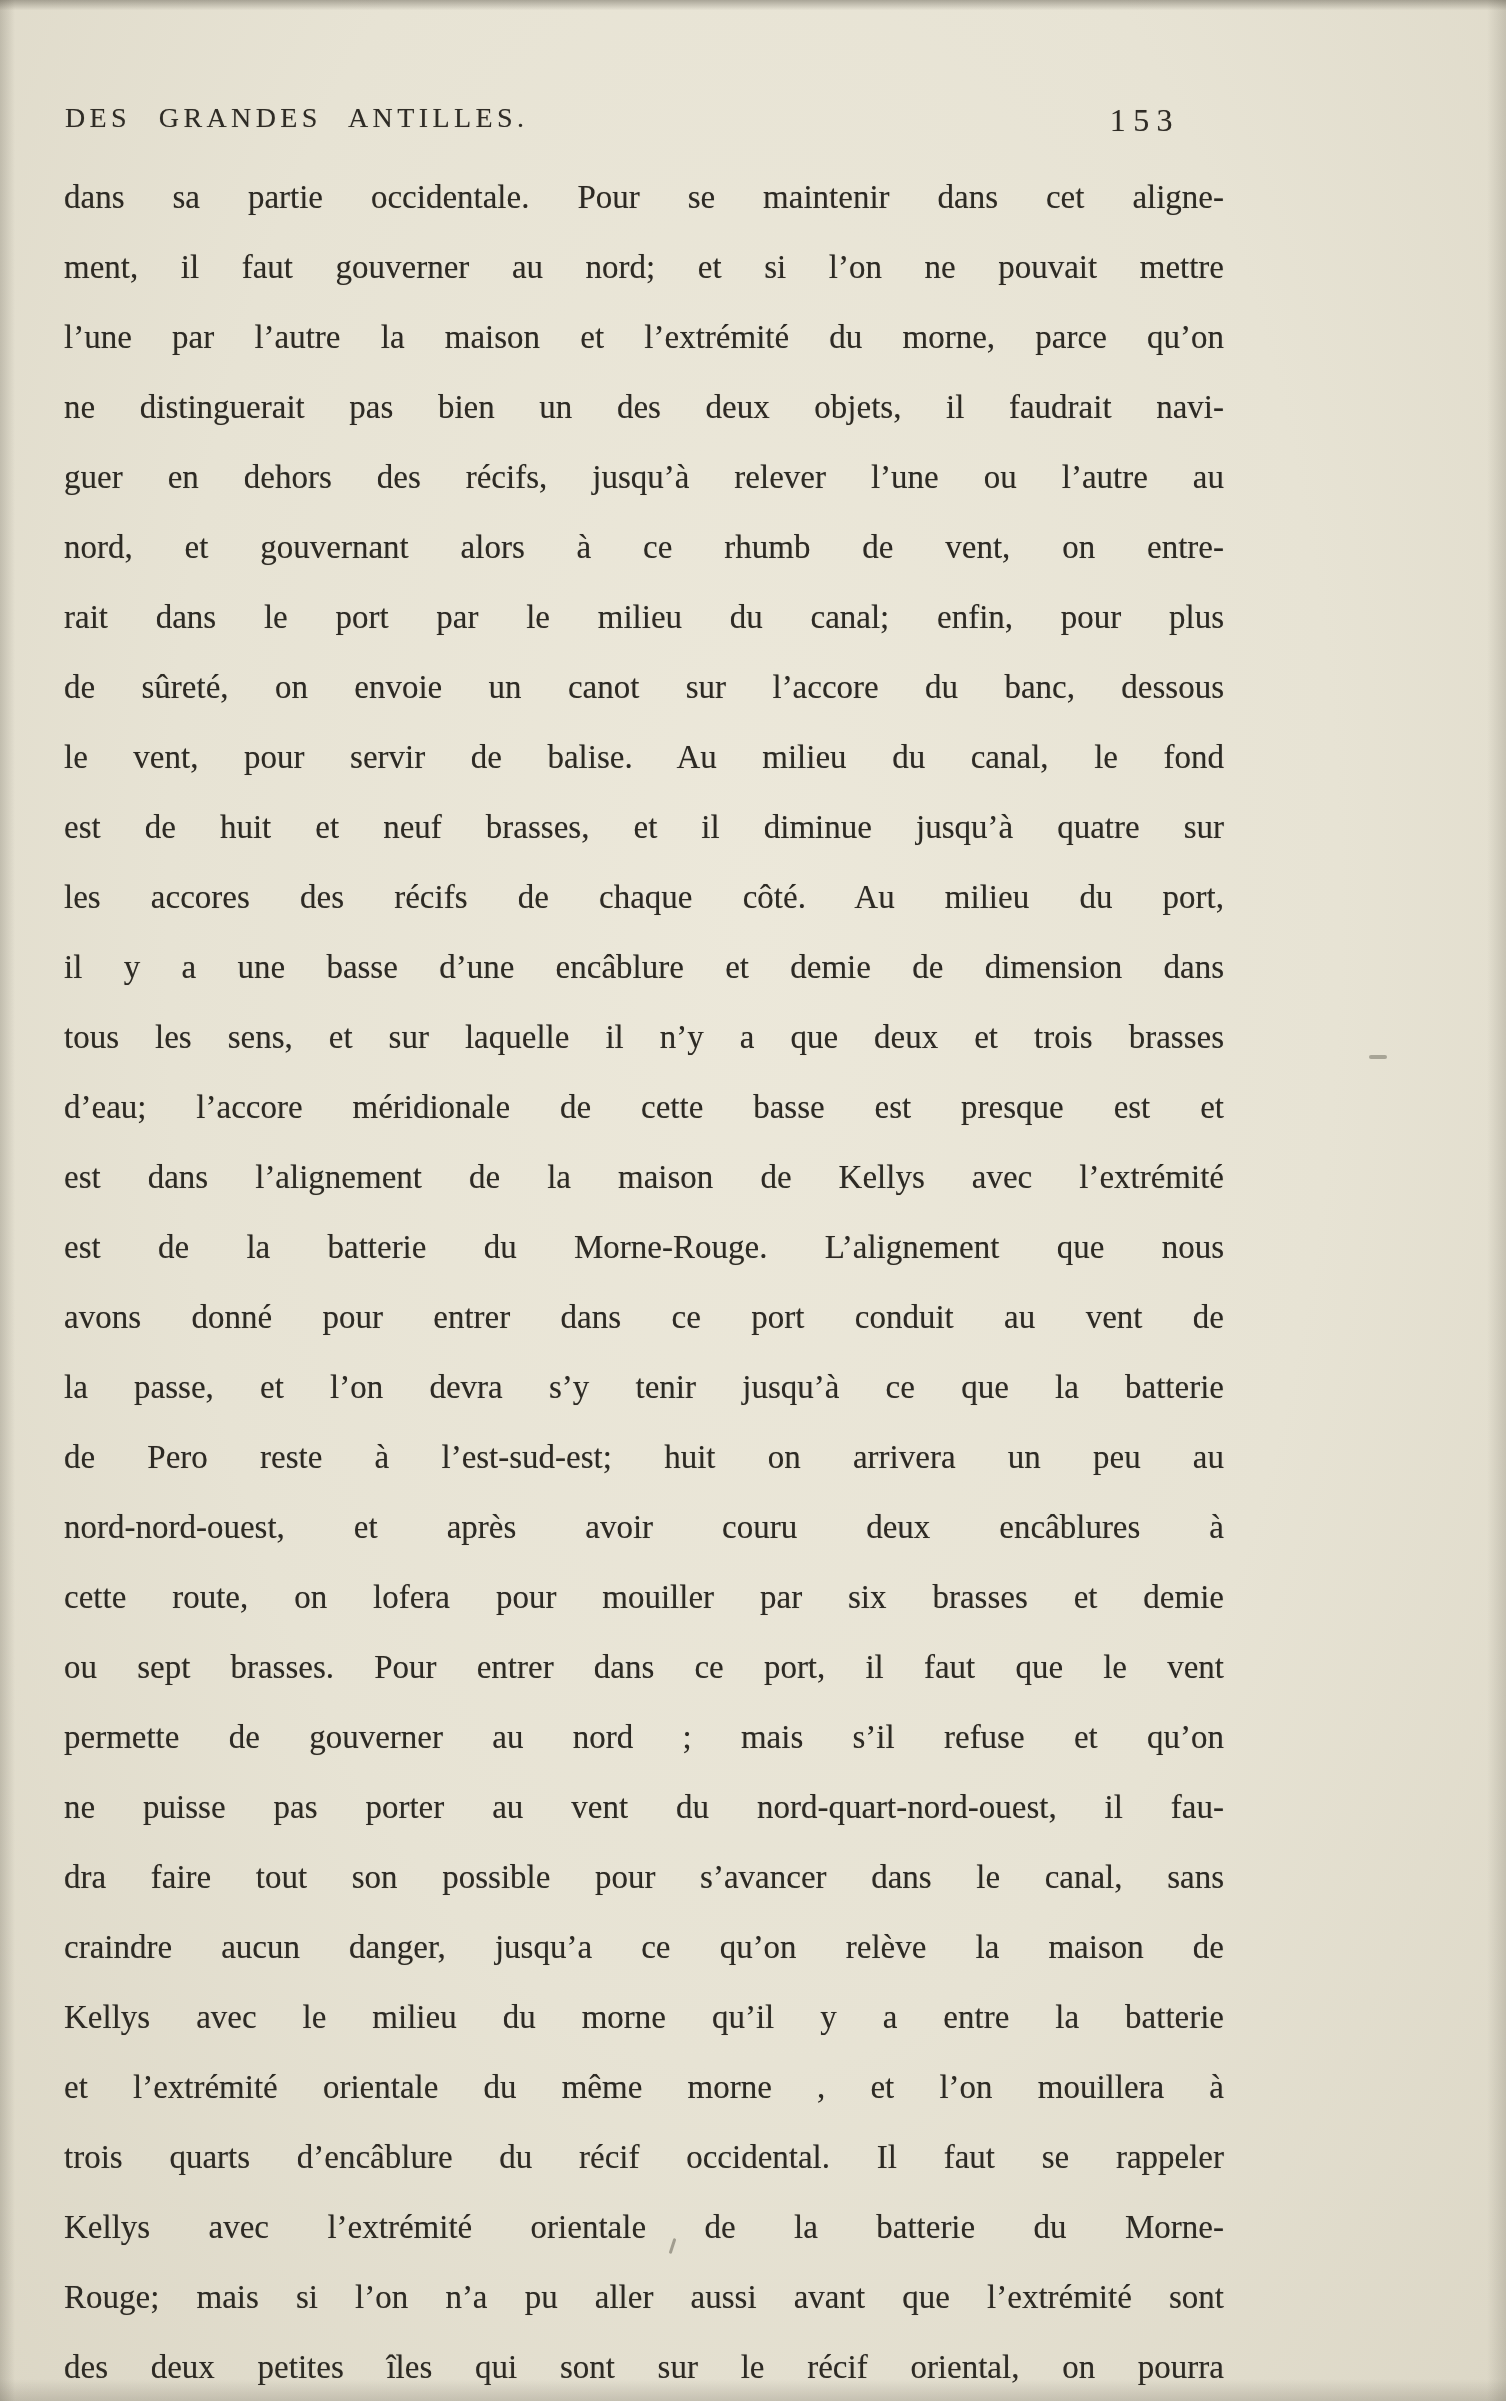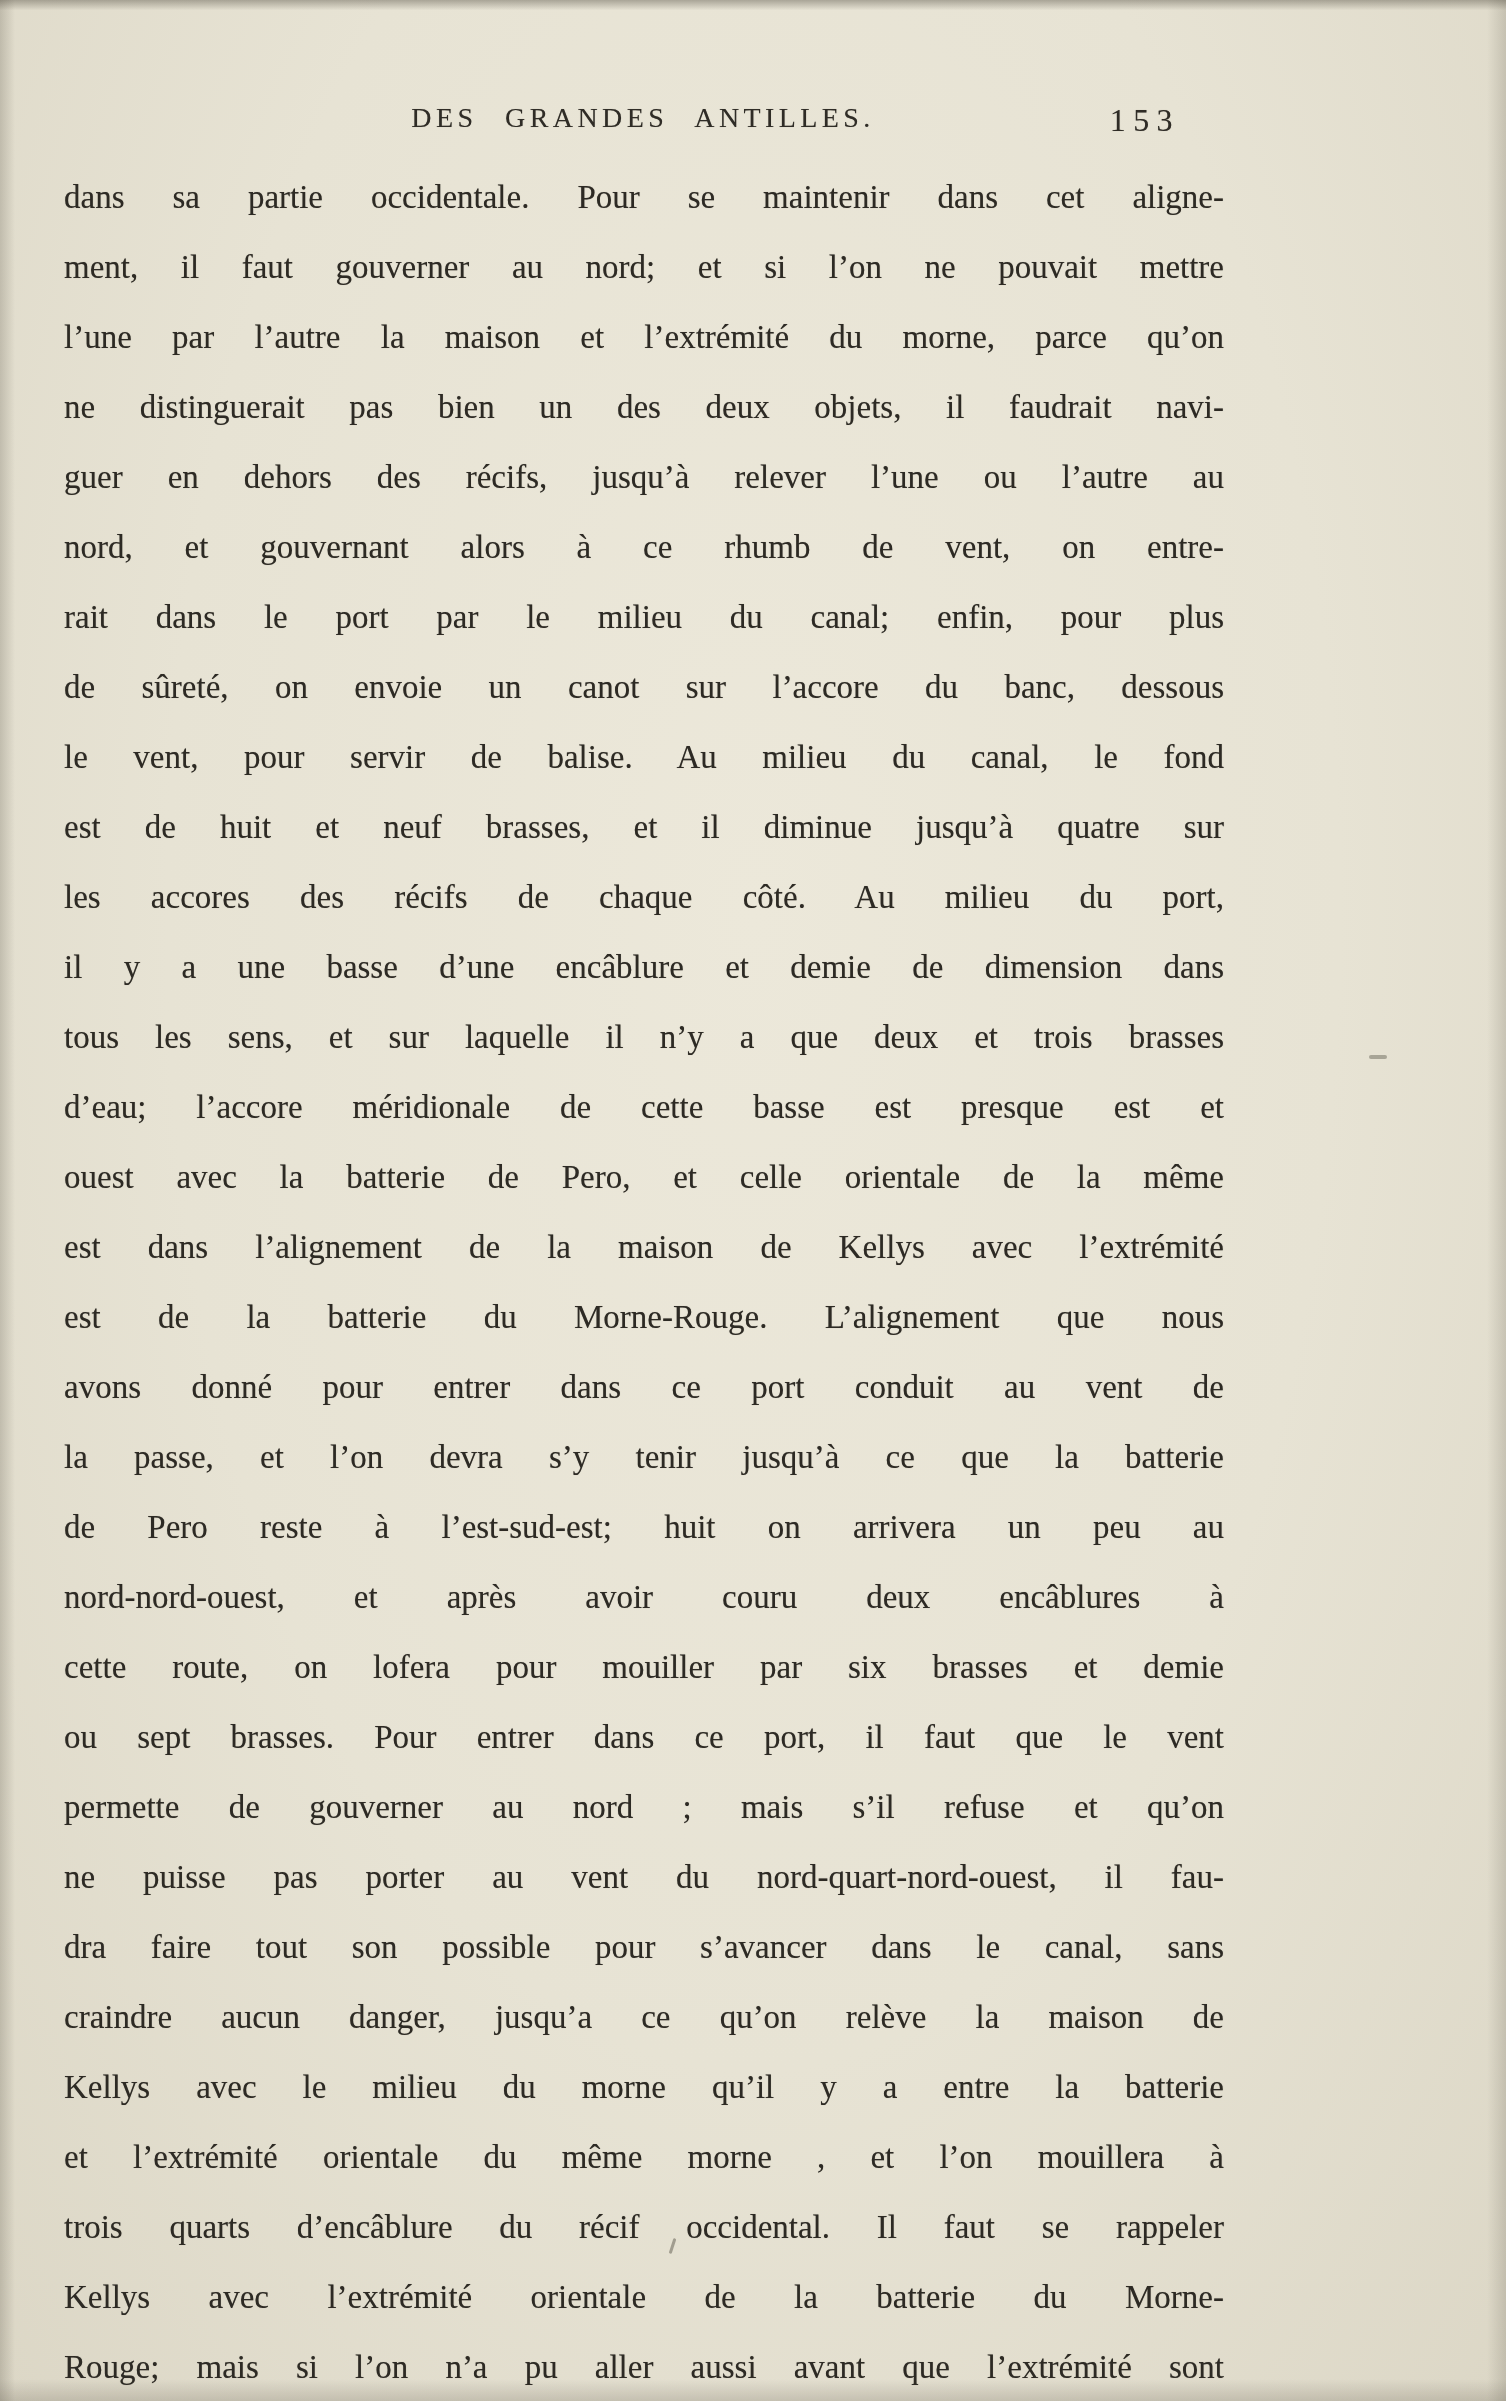--- a/index.html
+++ b/index.html
@@ -25,21 +25,21 @@
     position: absolute;
     top: 102px;
     left: 65px;
     width: 1156px;
     height: 41px;
   }
   .running-title {
     position: absolute;
     left: 0;
     right: 0;
-    text-align: center;
+    text-align: left;
     font-size: 28px;
     letter-spacing: 4.4px;
     word-spacing: 16.3px;
     color: #2f2c26;
     text-shadow: 0 0 0.7px rgba(47,44,38,0.35);
   }
   .page-number {
     position: absolute;
     right: 41px;
     top: 0;
@@ -120,21 +120,20 @@
       <div class="line">est de huit et neuf brasses, et il diminue jusqu’à quatre sur</div>
 
       <div class="line">les accores des récifs de chaque côté. Au milieu du port,</div>
 
       <div class="line">il y a une basse d’une encâblure et demie de dimension dans</div>
 
       <div class="line">tous les sens, et sur laquelle il n’y a que deux et trois brasses</div>
 
       <div class="line">d’eau; l’accore méridionale de cette basse est presque est et</div>
 
-      <div class="line">ouest avec la batterie de Pero, et celle orientale de la même</div>
 
       <div class="line">est dans l’alignement de la maison de Kellys avec l’extrémité</div>
 
       <div class="line">est de la batterie du Morne-Rouge. L’alignement que nous</div>
 
       <div class="line">avons donné pour entrer dans ce port conduit au vent de</div>
 
       <div class="line">la passe, et l’on devra s’y tenir jusqu’à ce que la batterie</div>
 
       <div class="line">de Pero reste à l’est-sud-est; huit on arrivera un peu au</div>

